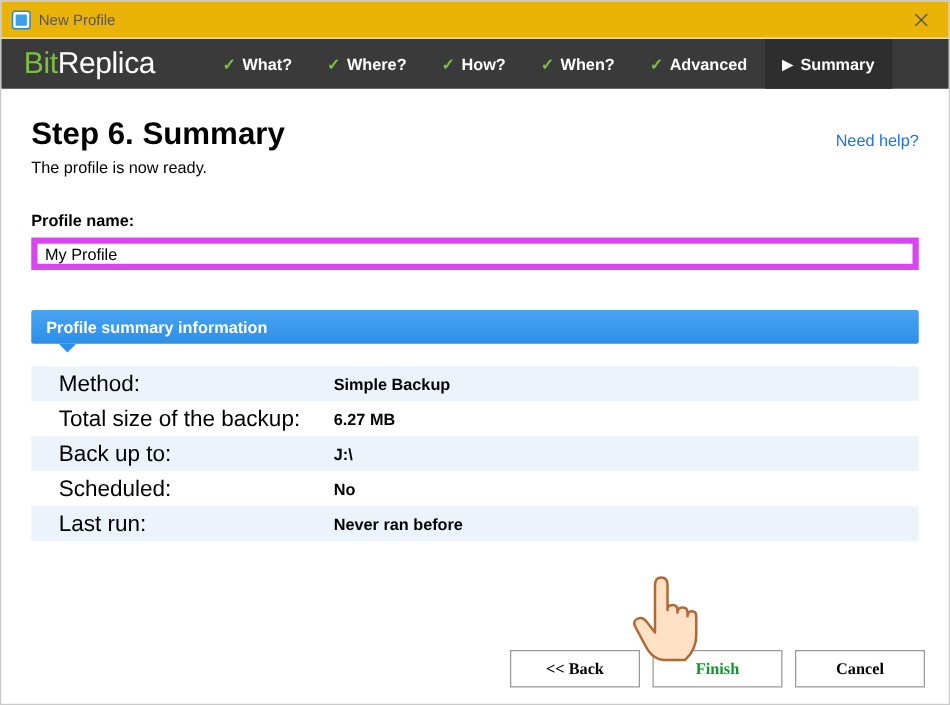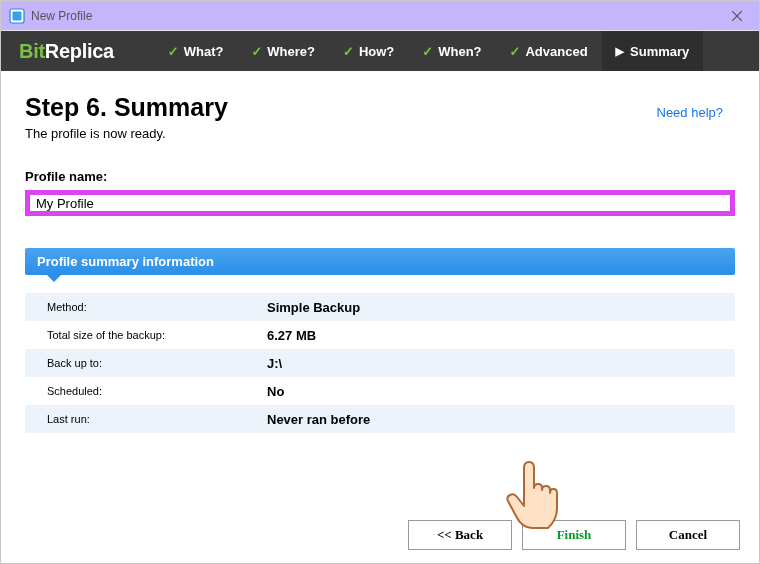--- a/index.html
+++ b/index.html
@@ -9,21 +9,21 @@
     background: #fff;
     color: #000;
     width: 760px;
     height: 564px;
     overflow: hidden;
     border: 1px solid #c9c9c9;
   }
   
   .titlebar {
     height: 30px;
-    background: #c4b5fd;
+    background: #eab308;
     border-bottom: 1px solid #e5e5e5;
     display: flex;
     align-items: center;
     padding: 0 0 0 8px;
     position: relative;
   }
   .titlebar-icon {
     width: 16px; height: 16px;
     margin-right: 6px;
     display: inline-flex; align-items: center; justify-content: center;
@@ -39,22 +39,22 @@
 
   
   .navbar {
     height: 40px;
     background: #3a3a3a;
     display: flex;
     align-items: center;
     padding-left: 18px;
   }
   .brand {
-    font-weight: bold;
-    font-size: 20px;
+    font-weight: normal;
+    font-size: 24px;
     margin-right: 40px;
     letter-spacing: -0.3px;
   }
   .brand .bit { color: #7ac142; }
   .brand .replica { color: #fff; }
   .nav-steps { display: flex; gap: 0; }
   .nav-step {
     display: flex; align-items: center;
     padding: 0 14px;
     height: 40px;
@@ -86,21 +86,21 @@
     font-weight: bold;
     margin-bottom: 4px;
   }
   .step-sub {
     font-size: 13px;
     color: #000;
     margin-bottom: 28px;
   }
   .help-link {
     position: absolute;
-    right: 36px;
+    right: 24px;
     top: 34px;
     color: #1a73e8;
     font-size: 13px;
     cursor: pointer;
   }
 
   .field-label {
     font-size: 13px;
     font-weight: bold;
     margin-bottom: 6px;
@@ -143,21 +143,21 @@
   .summary-row {
     display: flex;
     align-items: center;
     height: 28px;
   }
   .summary-row:nth-child(odd) { background: #ecf3fa; }
   .summary-row:nth-child(even) { background: #fff; }
   .summary-key {
     width: 242px;
     padding-left: 22px;
-    font-size: 11px;
+    font-size: 18px;
   }
   .summary-val {
     font-size: 13px;
     font-weight: bold;
   }
 
   
   .footer {
     position: absolute;
     bottom: 14px;

